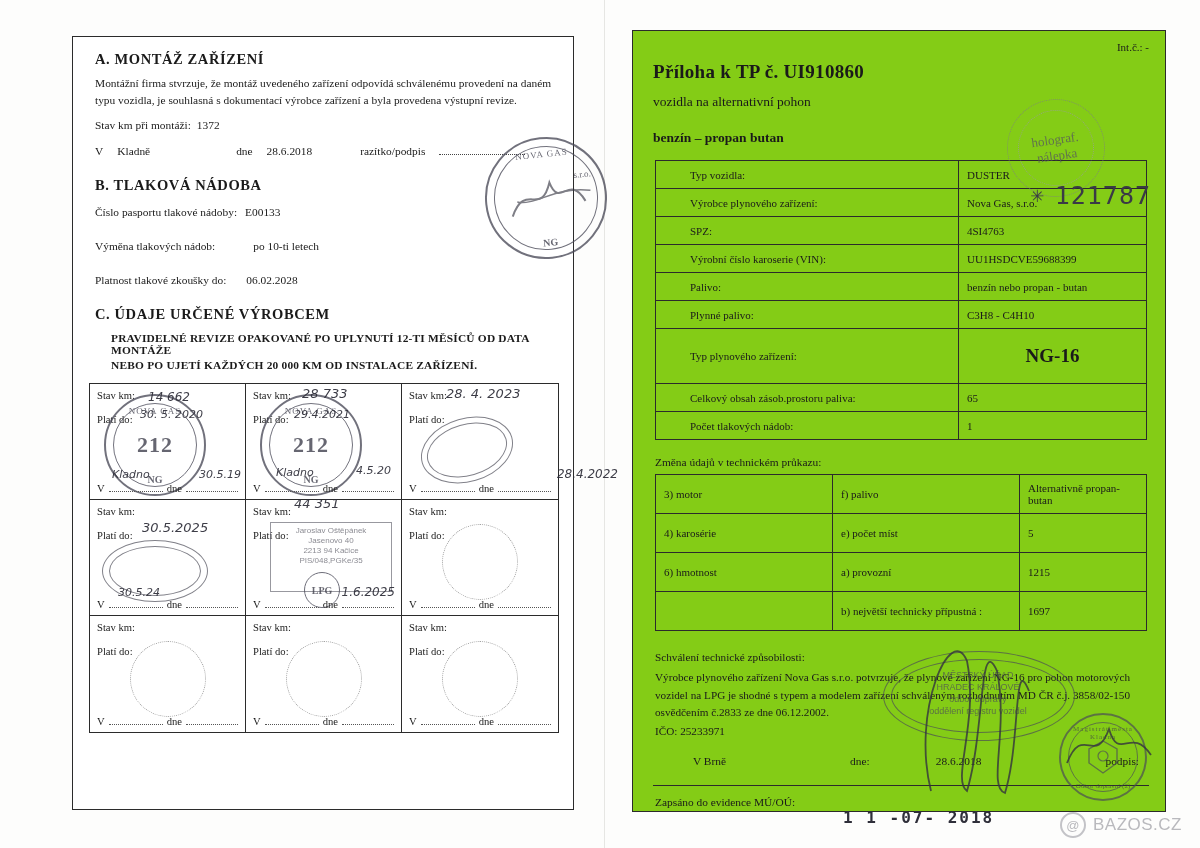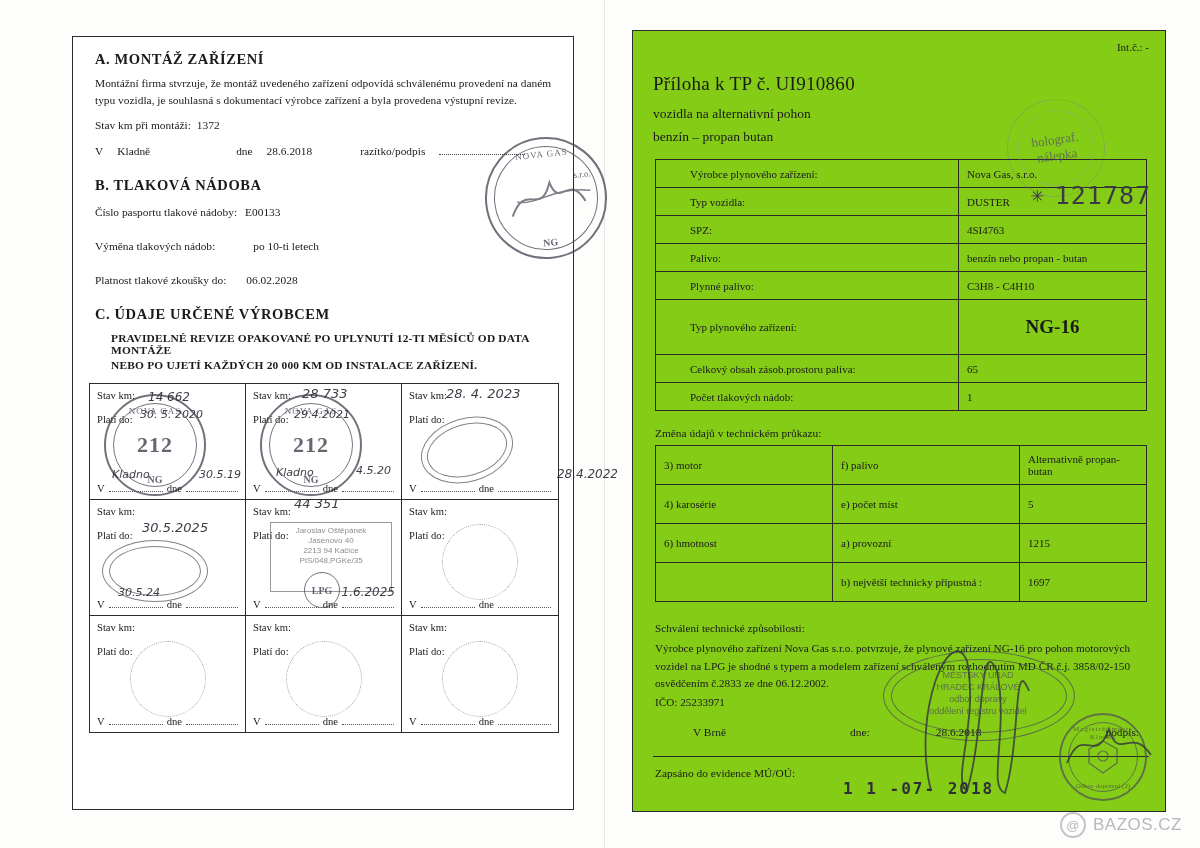--- a/index.html
+++ b/index.html
@@ -54,23 +54,23 @@
 
   .empty-circle{
     position:absolute;left:50%;top:54%;transform:translate(-50%,-50%);
     width:74px;height:74px;border-radius:50%;
     border:1.5px dotted #9a9a9a;
   }
 
   
   .r-pad{padding:10px 16px 0 20px;}
   .int{ text-align:right;font-size:11px;}
-  .r-title{font-size:19px;font-weight:normal;margin-top:20px;letter-spacing:.3px;}
+  .r-title{font-size:19px;font-weight:bold;margin-top:8px;letter-spacing:.3px;}
   .r-sub{font-size:13.5px;margin-top:11px;}
-  .r-sub2{font-size:13.5px;margin-top:7px;}
+  .r-sub2{font-size:13.5px;margin-top:20px;font-weight:bold;}
 
   table.t{
     border-collapse:collapse;width:calc(100% - 4px);margin:14px 0 0 2px;
     font-size:11px;
   }
   table.t td{border:1px solid #2b2b2b;padding:5px 8px;height:17px;vertical-align:middle;}
   table.t td.c1{width:260px;padding-left:34px;}
   .big-ng{font-size:19px;font-weight:bold;text-align:center;font-family:"Liberation Serif",serif;}
 
   .chg-title{font-size:11.4px;margin:16px 0 6px 2px;}
@@ -346,30 +346,34 @@
   <div class="doc-right">
     <div class="r-pad">
       <div class="int">Int.č.: -</div>
       <div class="r-title">Příloha k TP č. UI910860</div>
       <div class="r-sub">vozidla na alternativní pohon</div>
       <div class="r-sub2">benzín – propan butan</div>
 
       <table class="t">
         <tbody>
           <tr>
+            <td class="c1">Typ vozidla:</td>
+            <td>DUSTER</td>
+          </tr>
+          <tr>
             <td class="c1">Výrobce plynového zařízení:</td>
             <td>Nova Gas, s.r.o.</td>
           </tr>
           <tr>
-            <td class="c1">Typ vozidla:</td>
-            <td>DUSTER</td>
-          </tr>
-          <tr>
             <td class="c1">SPZ:</td>
             <td>4SI4763</td>
+          </tr>
+          <tr>
+            <td class="c1">Výrobní číslo karoserie (VIN):</td>
+            <td>UU1HSDCVE59688399</td>
           </tr>
           <tr>
             <td class="c1">Palivo:</td>
             <td>benzín nebo propan - butan</td>
           </tr>
           <tr>
             <td class="c1">Plynné palivo:</td>
             <td>C3H8 - C4H10</td>
           </tr>
           <tr>

